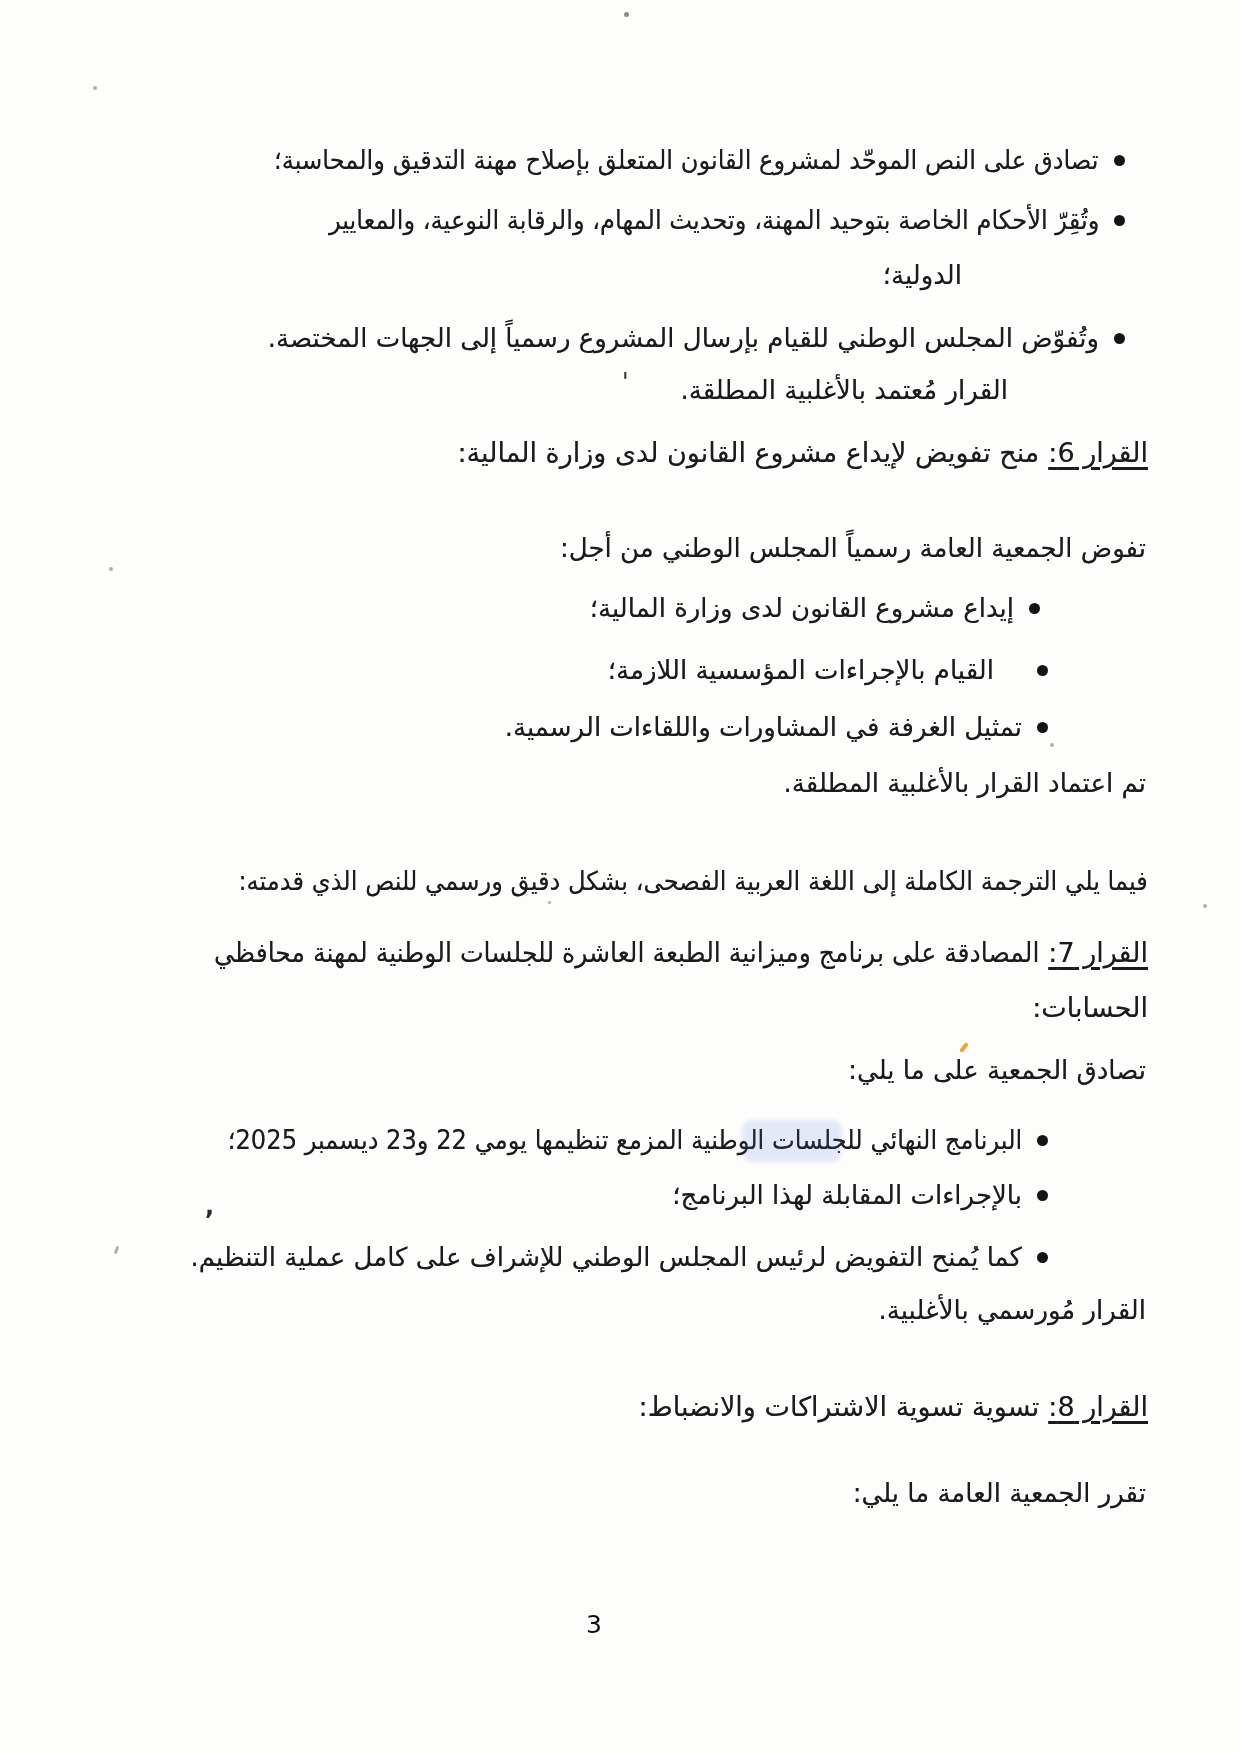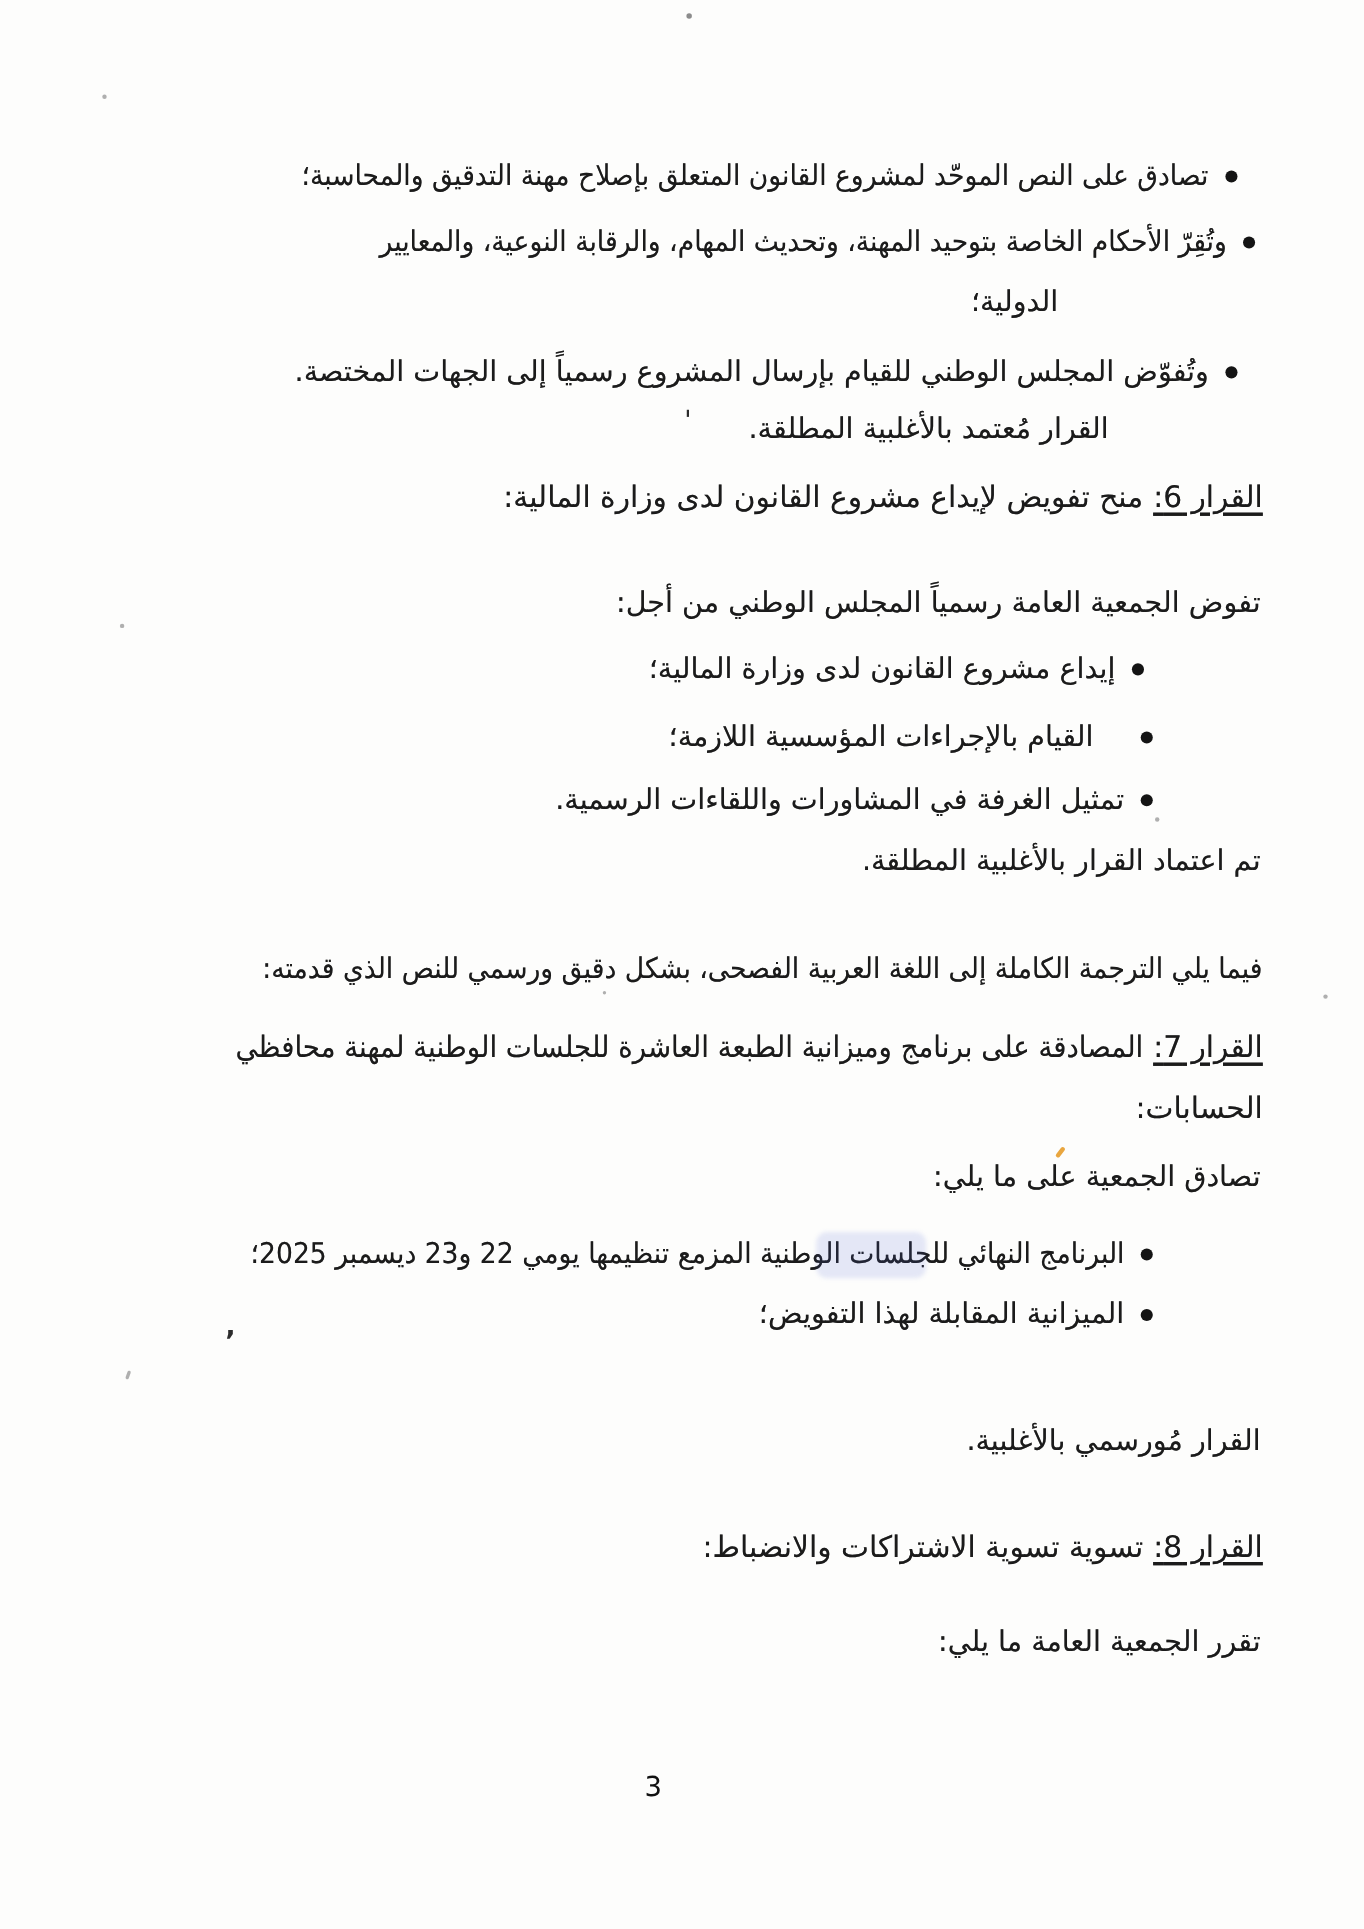--- a/index.html
+++ b/index.html
@@ -51,21 +51,21 @@
 </head>
 <body>
 
 <div class="page">
 
   <div class="bullet-row" style="top:140px;right:115px">
     <span class="dot"></span>
     <span class="btext condense">تصادق على النص الموحّد لمشروع القانون المتعلق بإصلاح مهنة التدقيق والمحاسبة؛</span>
   </div>
 
-  <div class="bullet-row" style="top:200px;right:99px">
+  <div class="bullet-row" style="top:200px;right:115px">
     <span class="dot"></span>
     <span class="btext condense">وتُقِرّ الأحكام الخاصة بتوحيد المهنة، وتحديث المهام، والرقابة النوعية، والمعايير</span>
   </div>
   <div class="line" style="top:255px;right:278px">الدولية؛</div>
 
   <div class="bullet-row" style="top:318px;right:115px">
     <span class="dot"></span>
     <span class="btext">وتُفوّض المجلس الوطني للقيام بإرسال المشروع رسمياً إلى الجهات المختصة.</span>
   </div>
 
@@ -102,24 +102,28 @@
   <div class="orange-mark" style="top:1042px;left:962px"></div>
 
   <div class="bullet-row" style="top:1120px;right:192px">
     <span class="dot"></span>
     <span class="btext condense">البرنامج النهائي للجلسات الوطنية المزمع تنظيمها يومي 22 و23 ديسمبر 2025؛</span>
   </div>
   <div class="blue-smudge" style="top:1120px;left:742px"></div>
 
   <div class="bullet-row" style="top:1175px;right:192px">
     <span class="dot"></span>
-    <span class="btext">الميزانية المقابلة لهذا التفويض؛</span>
+    <span class="btext">بالإجراءات المقابلة لهذا البرنامج؛</span>
   </div>
   <div class="artifact" style="top:1192px;left:205px;font-weight:bold">,</div>
 
+  <div class="bullet-row" style="top:1237px;right:192px">
+    <span class="dot"></span>
+    <span class="btext">كما يُمنح التفويض لرئيس المجلس الوطني للإشراف على كامل عملية التنظيم.</span>
+  </div>
 
   <div class="line boldline" style="top:1290px;right:94px">القرار مُورسمي بالأغلبية.</div>
 
   <div class="line heading" style="top:1387px;right:92px">
     <span class="hnum">القرار 8:</span><span>تسوية تسوية الاشتراكات والانضباط:</span>
   </div>
   <div class="line" style="top:1473px;right:94px">تقرر الجمعية العامة ما يلي:</div>
 
   <div class="pagenum" style="top:1610px;left:586px">3</div>
 

